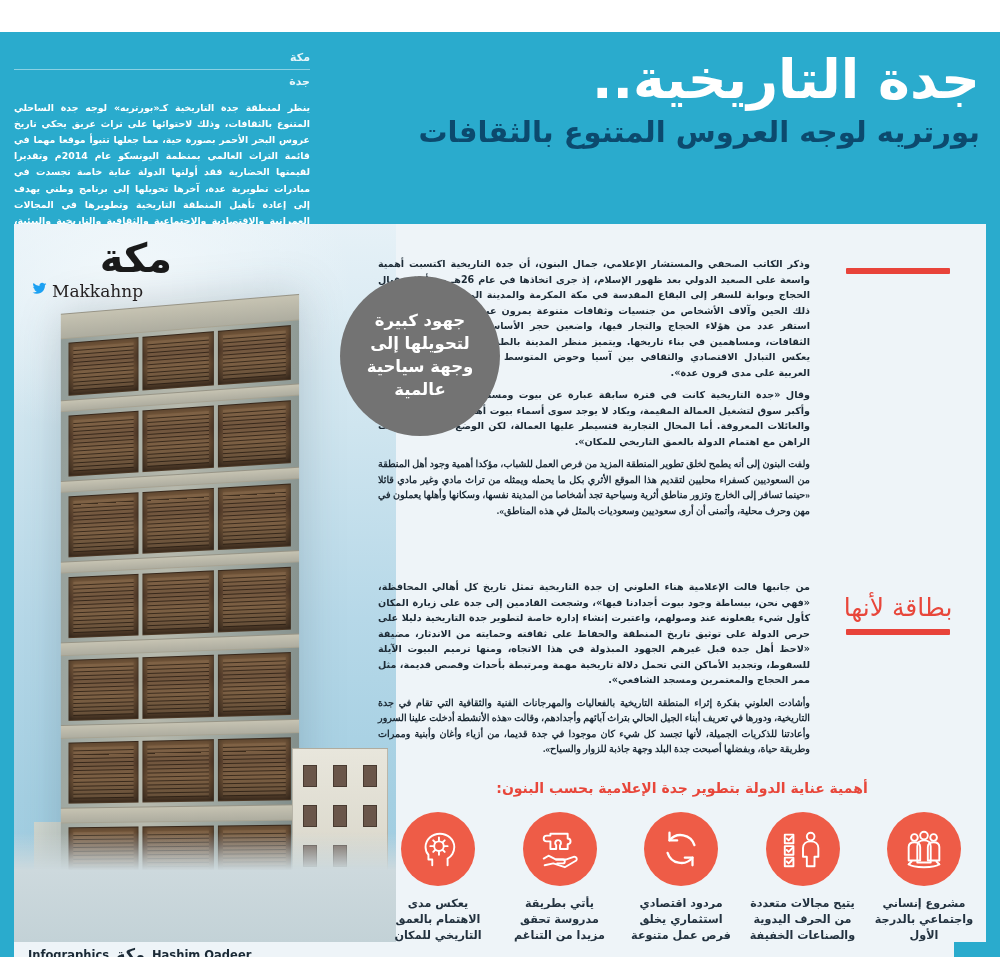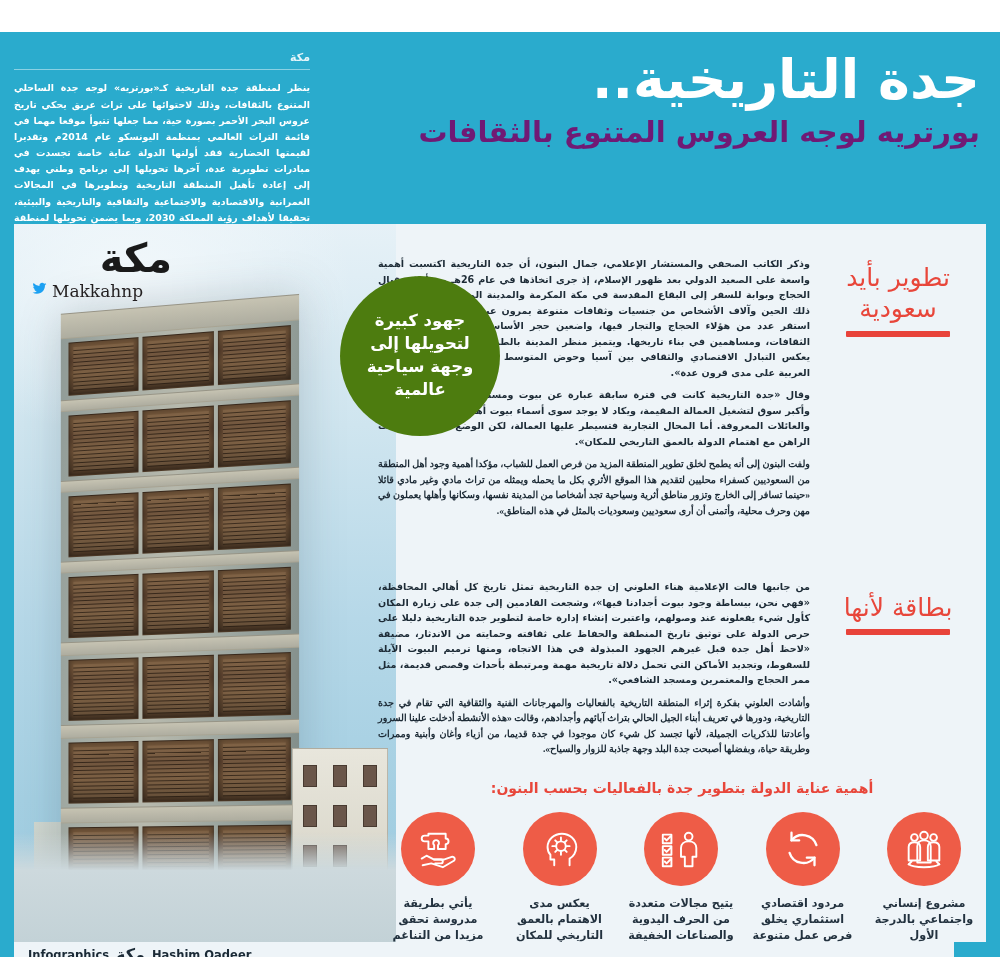--- a/index.html
+++ b/index.html
@@ -71,21 +71,21 @@
     font-weight: 900;
     color: #ffffff;
     line-height: 1.02;
     letter-spacing: -1px;
     white-space: nowrap;
   }
   #sub-title {
     margin-top: 10px;
     font-size: 29px;
     font-weight: 900;
-    color: #701a75;
+    color: #0c4a6e;
     line-height: 1.1;
     white-space: nowrap;
   }
 
   
   #panel {
     position: absolute;
     left: 14px;
     top: 192px;
     width: 972px;
@@ -202,21 +202,21 @@
   #logo-en .tw { color:#1da1f2; font-size: 15px; line-height: 1; }
   #logo-en .hn { font-family: "DejaVu Serif", "Liberation Serif", serif; font-size: 17px; color:#231f20; }
 
   
   #circle-callout {
     position: absolute;
     left: 326px;
     top: 52px;
     width: 160px; height: 160px;
     border-radius: 50%;
-    background: #4d7c0f;
+    background: #737373;
     display: flex;
     align-items: center;
     justify-content: flex-start;
     z-index: 7;
   }
   #circle-callout p {
     color: #fff;
     font-size: 16.5px;
     font-weight: 800;
     line-height: 1.38;
@@ -358,20 +358,21 @@
 </head>
 <body>
 
 <div id="page">
 
   <div id="header">
 
     <div id="header-left">
       <div class="kicker-city">مكة</div>
       <div class="kicker-rule"></div>
+      <div class="kicker-city">جدة</div>
       <p id="intro-para">ينظر لمنطقة جدة التاريخية كـ«بورتريه» لوجه جدة الساحلي المتنوع بالثقافات، وذلك لاحتوائها على تراث عريق يحكي تاريخ عروس البحر الأحمر بصورة حية، مما جعلها تتبوأ موقعا مهما في قائمة التراث العالمي بمنظمة اليونسكو عام 2014م وتقديرا لقيمتها الحضارية فقد أولتها الدولة عناية خاصة تجسدت في مبادرات تطويرية عدة، آخرها تحويلها إلى برنامج وطني يهدف إلى إعادة تأهيل المنطقة التاريخية وتطويرها في المجالات العمرانية والاقتصادية والاجتماعية والثقافية والتاريخية والبيئية، تحقيقا لأهداف رؤية المملكة 2030، وبما يضمن تحويلها لمنطقة تراثية عالمية، تحت إشراف وزارة الثقافة.</p>
     </div>
 
     <div id="header-right">
       <div id="main-title">جدة التاريخية..</div>
       <div id="sub-title">بورتريه لوجه العروس المتنوع بالثقافات</div>
     </div>
 
   </div>
 
@@ -452,96 +453,95 @@
           <span class="hn">Makkahnp</span>
         </div>
       </div>
     </div>
 
     <div id="circle-callout">
       <p>جهود كبيرة لتحويلها إلى وجهة سياحية عالمية</p>
     </div>
 
     <div class="side-head" id="side-head-1">
-      <div class="sh-text">تطوير بأيد سعودية</div>
       <div class="sh-rule"></div>
     </div>
 
     <div class="side-head" id="side-head-2">
       <div class="sh-text">بطاقة لأنها</div>
       <div class="sh-rule"></div>
     </div>
 
     <div id="text-col">
       <p class="body-para">وذكر الكاتب الصحفي والمستشار الإعلامي، جمال البنون، أن جدة التاريخية اكتسبت أهمية واسعة على الصعيد الدولي بعد ظهور الإسلام، إذ جرى اتخاذها في عام 26هـ مرفأ لاستقبال الحجاج وبوابة للسفر إلى البقاع المقدسة في مكة المكرمة والمدينة المنورة، مضيفا «ومنذ ذلك الحين وآلاف الأشخاص من جنسيات وثقافات متنوعة يمرون عبر جدة في كل عام، إذ استقر عدد من هؤلاء الحجاج والتجار فيها، واضعين حجر الأساس لمدينة عالمية متعددة الثقافات، ومساهمين في بناء تاريخها. ويتميز منظر المدينة بالطراز المعماري الفريد الذي يعكس التبادل الاقتصادي والثقافي بين آسيا وحوض المتوسط وأفريقيا وجنوب الجزيرة العربية على مدى قرون عدة».</p>
       <p class="body-para">وقال «جدة التاريخية كانت في فترة سابقة عبارة عن بيوت ومستودعات تسكنها العمالة، وأكبر سوق لتشغيل العمالة المقيمة، ويكاد لا يوجد سوى أسماء بيوت أهلها من التجار الأوائل والعائلات المعروفة. أما المحال التجارية فتسيطر عليها العمالة، لكن الوضع تغير في الوقت الراهن مع اهتمام الدولة بالعمق التاريخي للمكان».</p>
       <p class="body-para">ولفت البنون إلى أنه يطمح لخلق تطوير المنطقة المزيد من فرص العمل للشباب، مؤكدا أهمية وجود أهل المنطقة من السعوديين كسفراء محليين لتقديم هذا الموقع الأثري بكل ما يحمله ويمثله من تراث مادي وغير مادي قائلا «حينما تسافر إلى الخارج وتزور مناطق أثرية وسياحية تجد أشخاصا من المدينة نفسها، وسكانها وأهلها يعملون في مهن وحرف محلية، وأتمنى أن أرى سعوديين وسعوديات بالمثل في هذه المناطق».</p>
     </div>
 
     <div id="text-col-2">
       <p class="body-para">من جانبها قالت الإعلامية هناء العلوني إن جدة التاريخية تمثل تاريخ كل أهالي المحافظة، «فهي نحن، بيساطة وجود بيوت أجدادنا فيها»، وشجعت القادمين إلى جدة على زيارة المكان كأول شيء يفعلونه عند وصولهم، واعتبرت إنشاء إدارة خاصة لتطوير جدة التاريخية دليلا على حرص الدولة على توثيق تاريخ المنطقة والحفاظ على ثقافته وحمايته من الاندثار، مضيفة «لاحظ أهل جدة قبل غيرهم الجهود المبذولة في هذا الاتجاه، ومنها ترميم البيوت الآيلة للسقوط، وتجديد الأماكن التي تحمل دلالة تاريخية مهمة ومرتبطة بأحداث وقصص قديمة، مثل ممر الحجاج والمعتمرين ومسجد الشافعي».</p>
       <p class="body-para">وأشادت العلوني بفكرة إثراء المنطقة التاريخية بالفعاليات والمهرجانات الفنية والثقافية التي تقام في جدة التاريخية، ودورها في تعريف أبناء الجيل الحالي بتراث آبائهم وأجدادهم، وقالت «هذه الأنشطة أدخلت علينا السرور وأعادتنا للذكريات الجميلة، لأنها تجسد كل شيء كان موجودا في جدة قديما، من أزياء وأغان وأبنية وممرات وطريقة حياة، وبفضلها أصبحت جدة البلد وجهة جاذبة للزوار والسياح».</p>
     </div>
 
-    <div id="stats-head">أهمية عناية الدولة بتطوير جدة بالفعاليات بحسب البنون:</div>
+    <div id="stats-head">أهمية عناية الدولة بتطوير جدة الإعلامية بحسب البنون:</div>
 
     <div id="stats-row">
+
+      <div class="stat">
+        <div class="stat-ic">
+          <svg viewBox="0 0 48 48" fill="none" stroke="#fff" stroke-width="2" stroke-linecap="round" stroke-linejoin="round">
+            <path d="M34 41v-7c4-2 7-7 7-12 0-8-7-14-15-14S11 14 11 22c0 4 1 6 3 8v5h4v6"></path>
+            <circle cx="25" cy="21" r="5"></circle>
+            <path d="M25 12v3M25 27v3M16 21h3M31 21h3M19 15l2 2M29 25l2 2M31 15l-2 2M21 25l-2 2"></path>
+          </svg>
+        </div>
+        <div class="stat-cap">يعكس مدى الاهتمام بالعمق التاريخي للمكان</div>
+      </div>
 
       <div class="stat">
         <div class="stat-ic">
           <svg viewBox="0 0 48 48" fill="none" stroke="#fff" stroke-width="2" stroke-linecap="round" stroke-linejoin="round">
             <path d="M24 8h8v5a3 3 0 1 1 0 6v5h-8v-4a3 3 0 1 0-4 0v4h-6v-8h-4a3 3 0 1 1 0-6h4V8h10z"></path>
             <path d="M7 34l5-3 8 4h7a2 2 0 1 1 0 4h-6"></path>
             <path d="M20 35h10l9-3a2.5 2.5 0 0 1 2 4l-12 7-12-4-9 2"></path>
           </svg>
         </div>
         <div class="stat-cap">يأتي بطريقة مدروسة تحقق مزيدا من التناغم</div>
       </div>
 
       <div class="stat">
         <div class="stat-ic">
-          <svg viewBox="0 0 48 48" fill="none" stroke="#fff" stroke-width="2" stroke-linecap="round" stroke-linejoin="round">
-            <path d="M34 41v-7c4-2 7-7 7-12 0-8-7-14-15-14S11 14 11 22c0 4 1 6 3 8v5h4v6"></path>
-            <circle cx="25" cy="21" r="5"></circle>
-            <path d="M25 12v3M25 27v3M16 21h3M31 21h3M19 15l2 2M29 25l2 2M31 15l-2 2M21 25l-2 2"></path>
+          <svg viewBox="0 0 48 48" fill="none" stroke="#fff" stroke-width="2.4" stroke-linecap="round" stroke-linejoin="round">
+            <path d="M38 20a15 15 0 0 0-26-5"></path>
+            <path d="M12 7v8h8"></path>
+            <path d="M10 28a15 15 0 0 0 26 5"></path>
+            <path d="M36 41v-8h-8"></path>
           </svg>
         </div>
-        <div class="stat-cap">يعكس مدى الاهتمام بالعمق التاريخي للمكان</div>
+        <div class="stat-cap">مردود اقتصادي استثماري يخلق فرص عمل متنوعة</div>
       </div>
 
       <div class="stat">
         <div class="stat-ic">
           <svg viewBox="0 0 48 48" fill="none" stroke="#fff" stroke-width="2" stroke-linecap="round" stroke-linejoin="round">
             <rect x="5" y="9" width="9" height="9"></rect>
               <path d="M7 13l2 2 4-4"></path>
             <rect x="5" y="21" width="9" height="9"></rect>
               <path d="M7 25l2 2 4-4"></path>
             <rect x="5" y="33" width="9" height="9"></rect>
               <path d="M7 37l2 2 4-4"></path>
             <circle cx="32" cy="11" r="4"></circle>
             <path d="M32 16c-5 0-8 3-8 7v9h4v10h8V32h4v-9c0-4-3-7-8-7z"></path>
           </svg>
         </div>
         <div class="stat-cap">يتيح مجالات متعددة من الحرف اليدوية والصناعات الخفيفة</div>
       </div>
 
       <div class="stat">
         <div class="stat-ic">
-          <svg viewBox="0 0 48 48" fill="none" stroke="#fff" stroke-width="2.4" stroke-linecap="round" stroke-linejoin="round">
-            <path d="M38 20a15 15 0 0 0-26-5"></path>
-            <path d="M12 7v8h8"></path>
-            <path d="M10 28a15 15 0 0 0 26 5"></path>
-            <path d="M36 41v-8h-8"></path>
-          </svg>
-        </div>
-        <div class="stat-cap">مردود اقتصادي استثماري يخلق فرص عمل متنوعة</div>
-      </div>
-
-      <div class="stat">
-        <div class="stat-ic">
           <svg viewBox="0 0 48 48" fill="none" stroke="#fff" stroke-width="2" stroke-linecap="round" stroke-linejoin="round">
             <circle cx="14" cy="12" r="3.5"></circle>
               <path d="M14 17c-4 0-6 2-6 5v14h12V22c0-3-2-5-6-5z"></path>
             <circle cx="24" cy="10" r="4"></circle>
               <path d="M24 15c-4.5 0-7 2.5-7 6v17h14V21c0-3.5-2.5-6-7-6z"></path>
             <circle cx="34" cy="12" r="3.5"></circle>
               <path d="M34 17c-4 0-6 2-6 5v14h12V22c0-3-2-5-6-5z"></path>
             <path d="M8 40c5 4 27 4 32 0"></path>
               <path d="M8 40l3-3M40 40l-3-3"></path>
           </svg>

